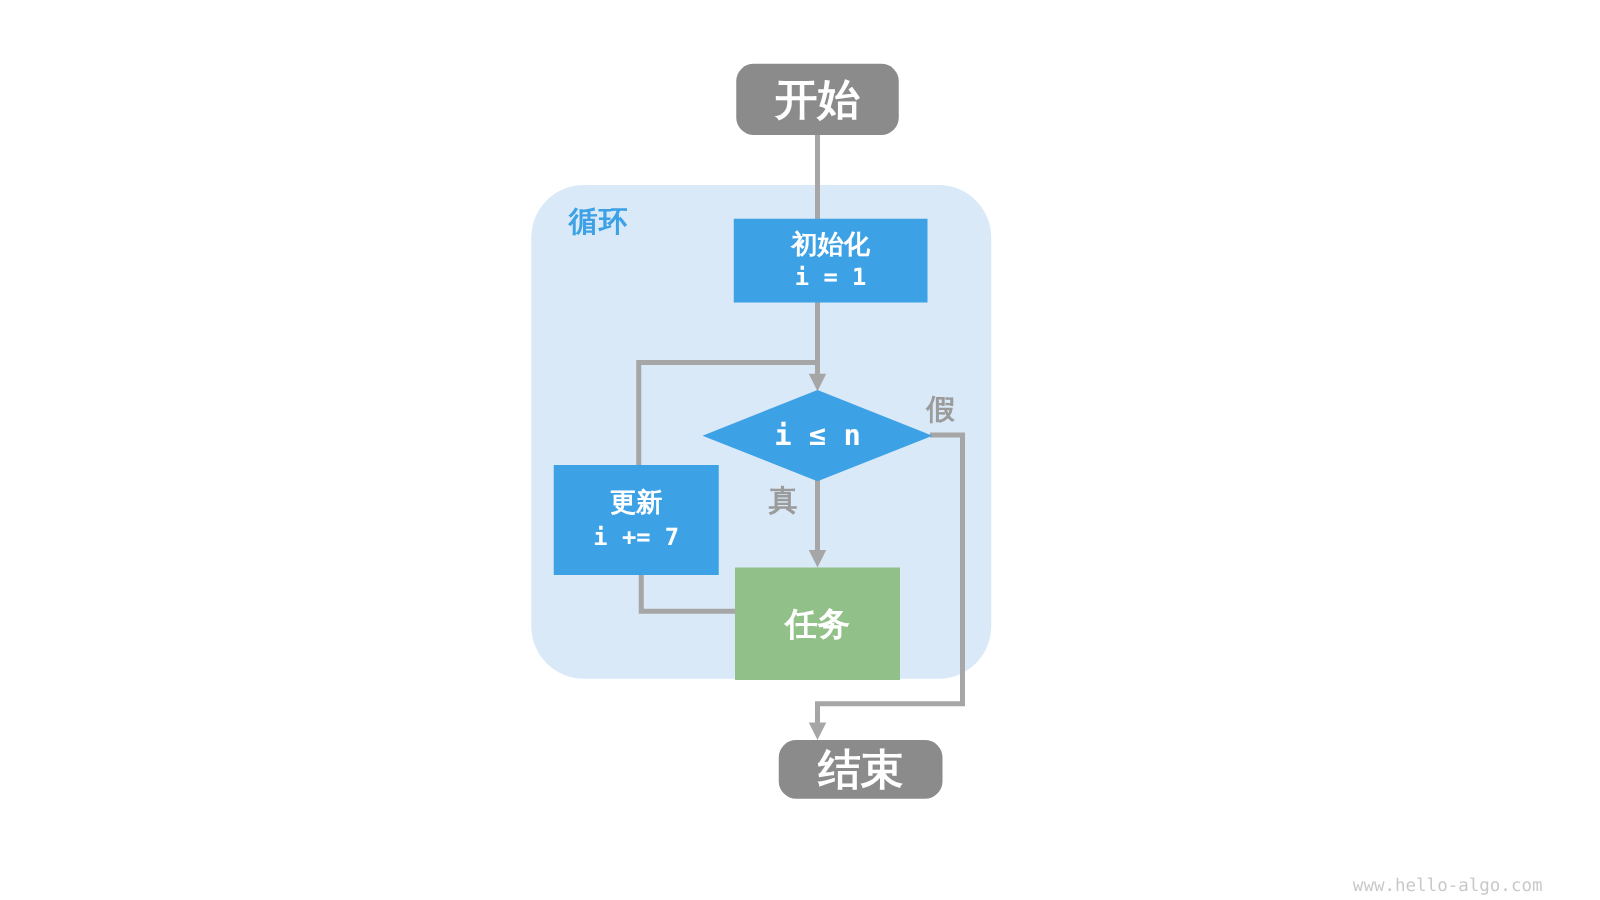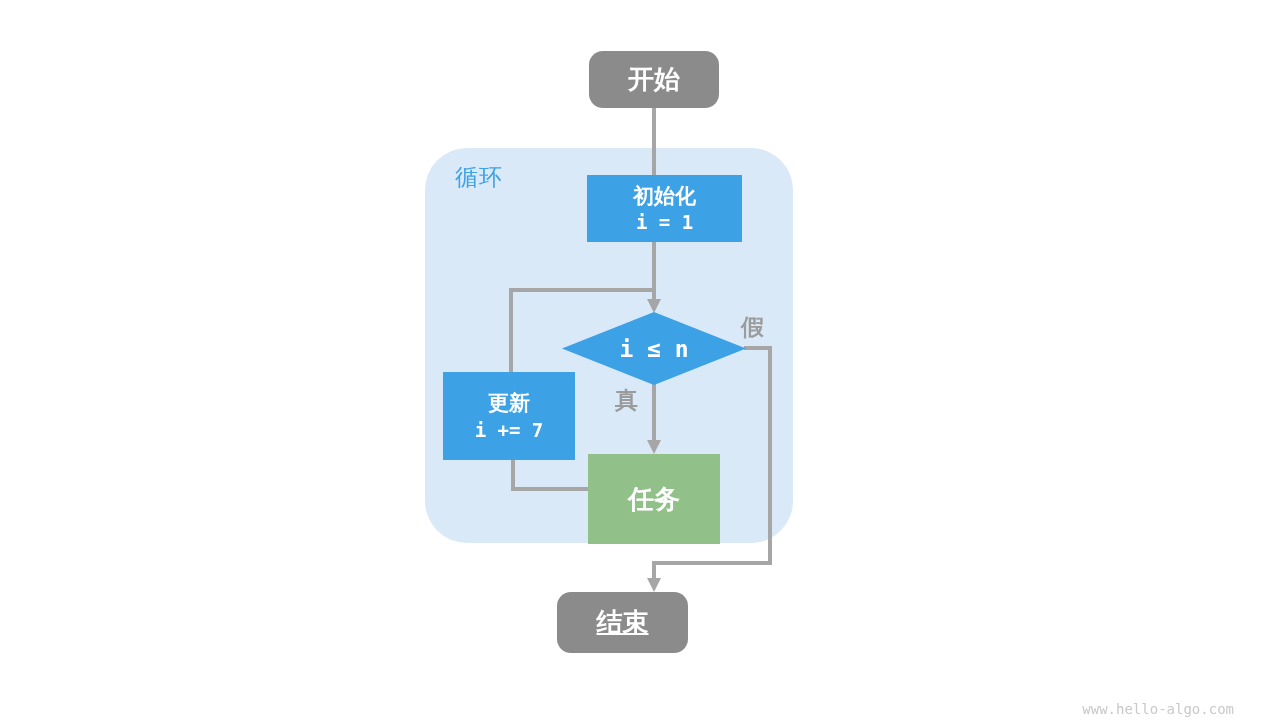--- a/index.html
+++ b/index.html
@@ -20,21 +20,21 @@
     left: 425px; top: 148px;
     width: 368px; height: 395px;
     background: #d9e9f8;
     border-radius: 42px;
     z-index: 1;
   }
   .loop-label {
     position: absolute;
     left: 455px; top: 162px;
     font-size: 23px;
-    font-weight: normal;
+    font-weight: bold;
     color: #3da1e6;
     z-index: 4;
     letter-spacing: 1px;
   }
 
   
   svg.connectors {
     position: absolute;
     left: 0; top: 0;
     width: 1280px; height: 720px;
@@ -60,25 +60,25 @@
   }
   .node .zh { font-weight: bold; }
   .node .code {
     font-family: "DejaVu Sans Mono", "Liberation Mono", monospace;
     font-weight: bold;
   }
 
   .node-terminal {
     background: #8b8b8b;
     border-radius: 14px;
-    font-size: 26px;
+    font-size: 34px;
     align-items: center;
   }
   .node-start { left: 589px; top: 51px;  width: 130px; height: 57px; }
-  .node-end   { left: 557px; top: 592px; width: 131px; height: 61px; text-decoration: underline; }
+  .node-end   { left: 623px; top: 592px; width: 131px; height: 47px; }
 
   .node-process { background: #3da1e6; }
   .node-init   { left: 587px; top: 175px; width: 155px; height: 67px; }
   .node-update { left: 443px; top: 372px; width: 132px; height: 88px; }
   .node-init .zh, .node-update .zh { font-size: 21px; line-height: 1.35; }
   .node-init .code, .node-update .code { font-size: 19px; line-height: 1.3; }
 
   .node-task {
     left: 588px; top: 454px;
     width: 132px; height: 90px;

